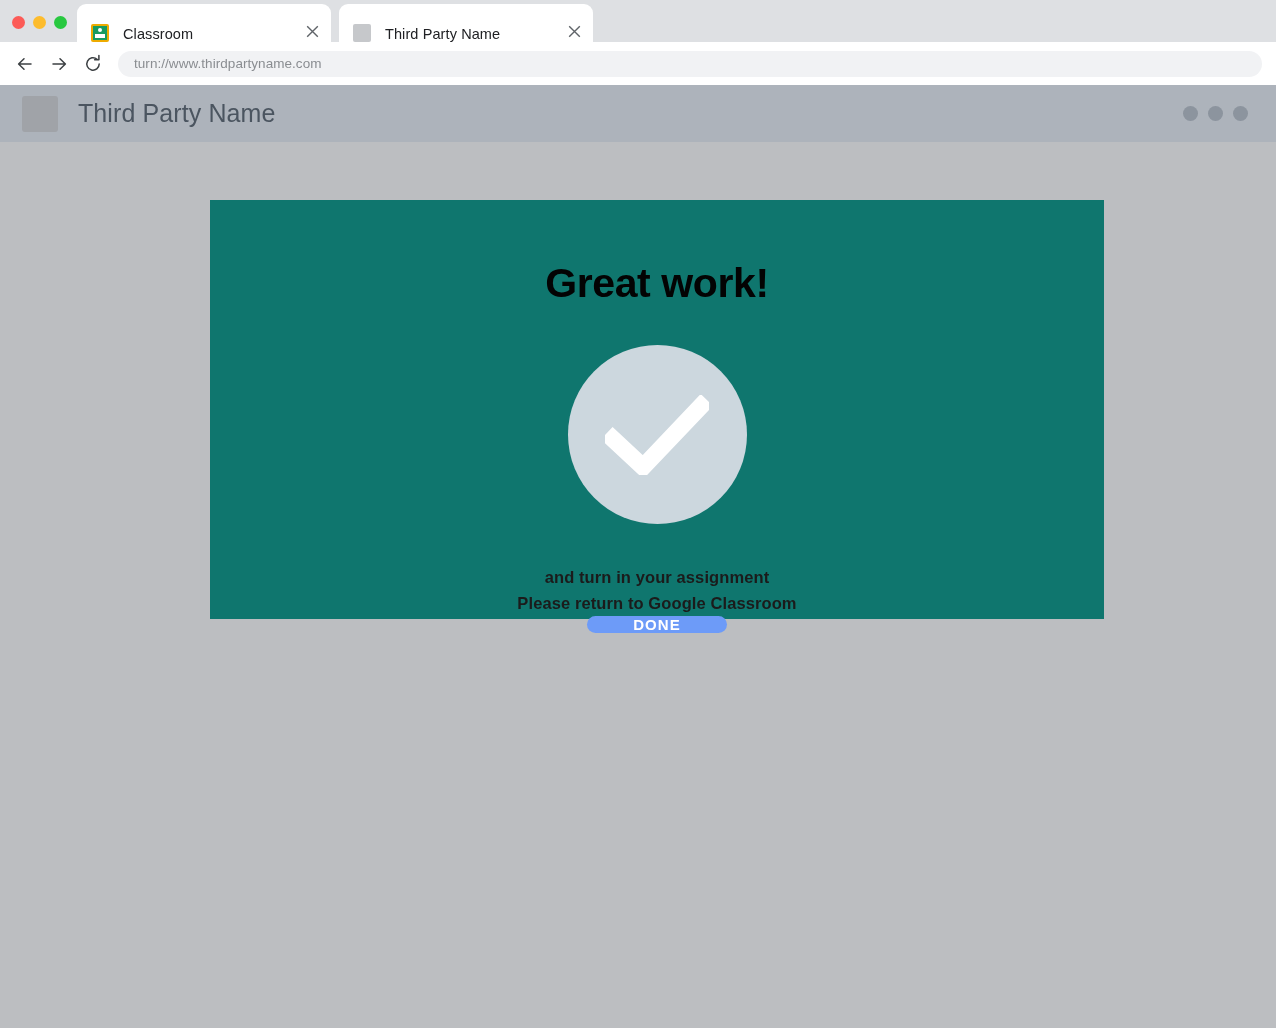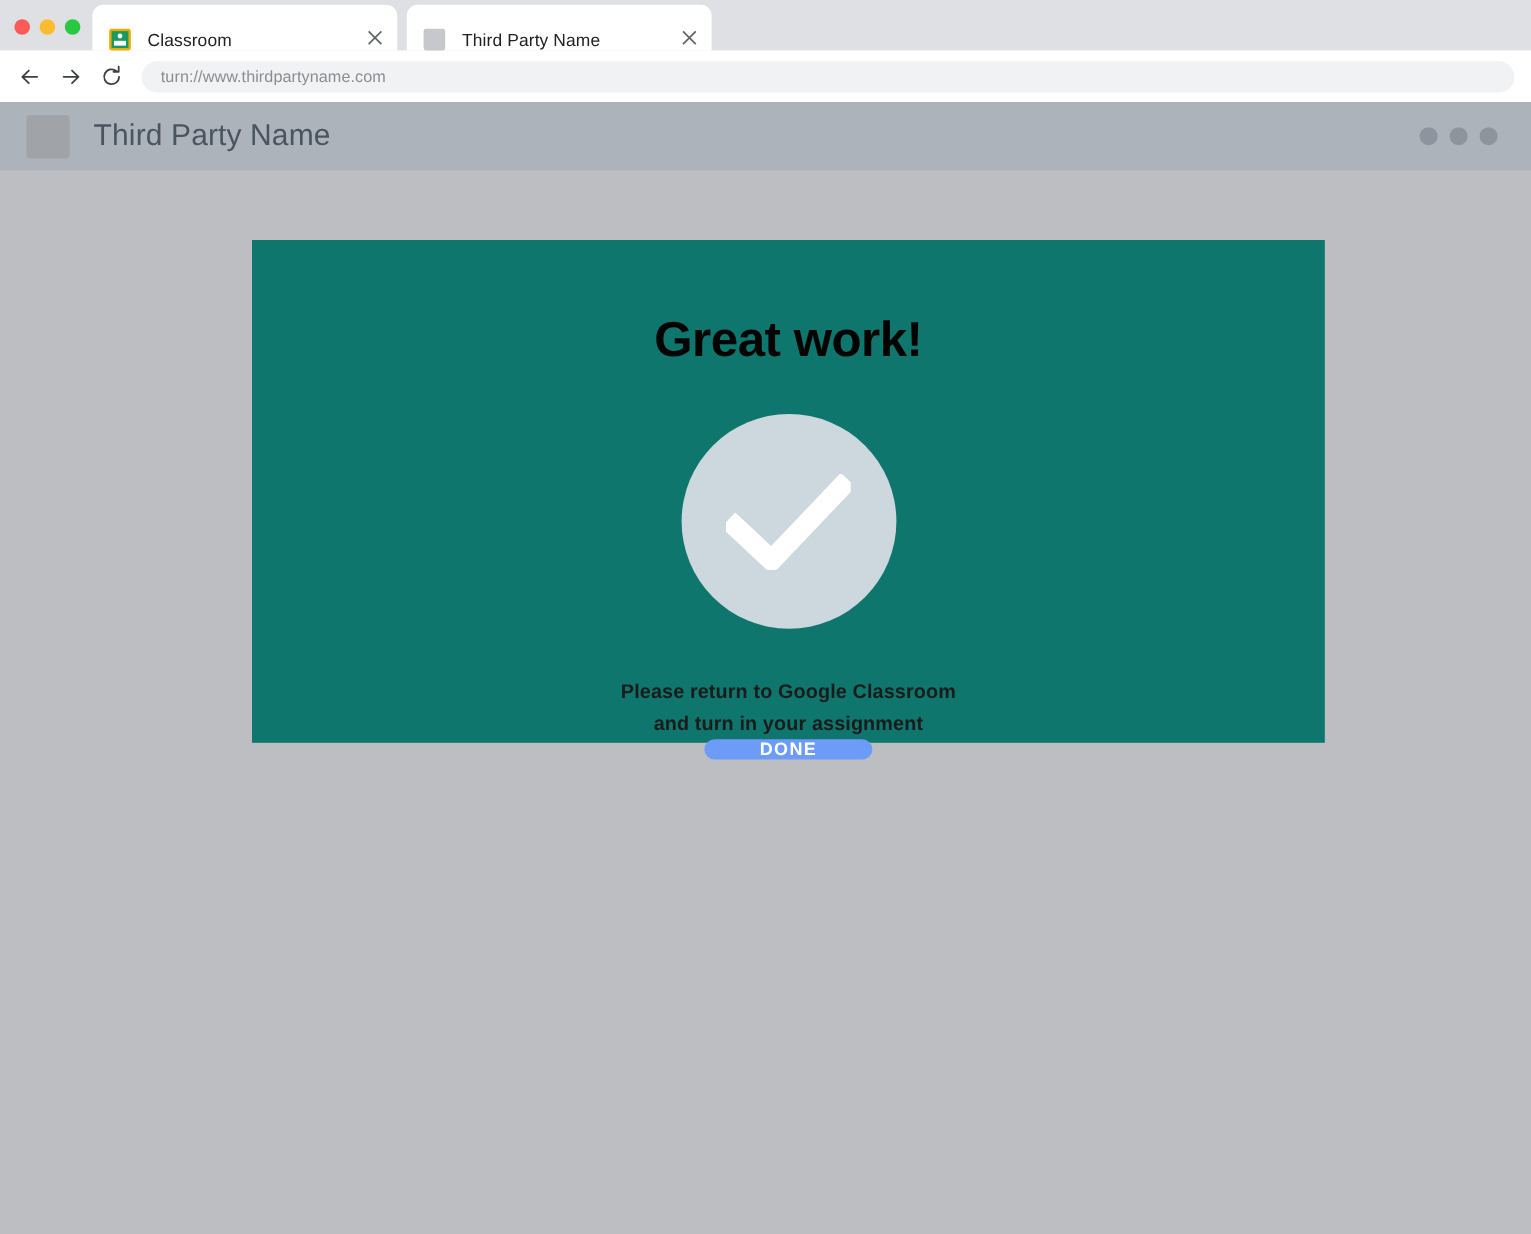--- a/index.html
+++ b/index.html
@@ -331,20 +331,20 @@
 
       <div id="card-heading">Great work!</div>
 
       <div id="success-badge">
         <svg width="104" height="80" viewBox="0 0 104 80" aria-hidden="true">
           <path d="M8 44 L38 72 L96 11" stroke="#ffffff" stroke-width="17" fill="none" stroke-linecap="square" stroke-linejoin="miter"></path>
         </svg>
       </div>
 
       <div id="card-message">
+        <div>and turn in your assignment</div>
         <div>Please return to Google Classroom</div>
-        <div>and turn in your assignment</div>
       </div>
 
       <button id="done-button">DONE</button>
     </div>
   </div>
 </div>
 
 </body></html>

